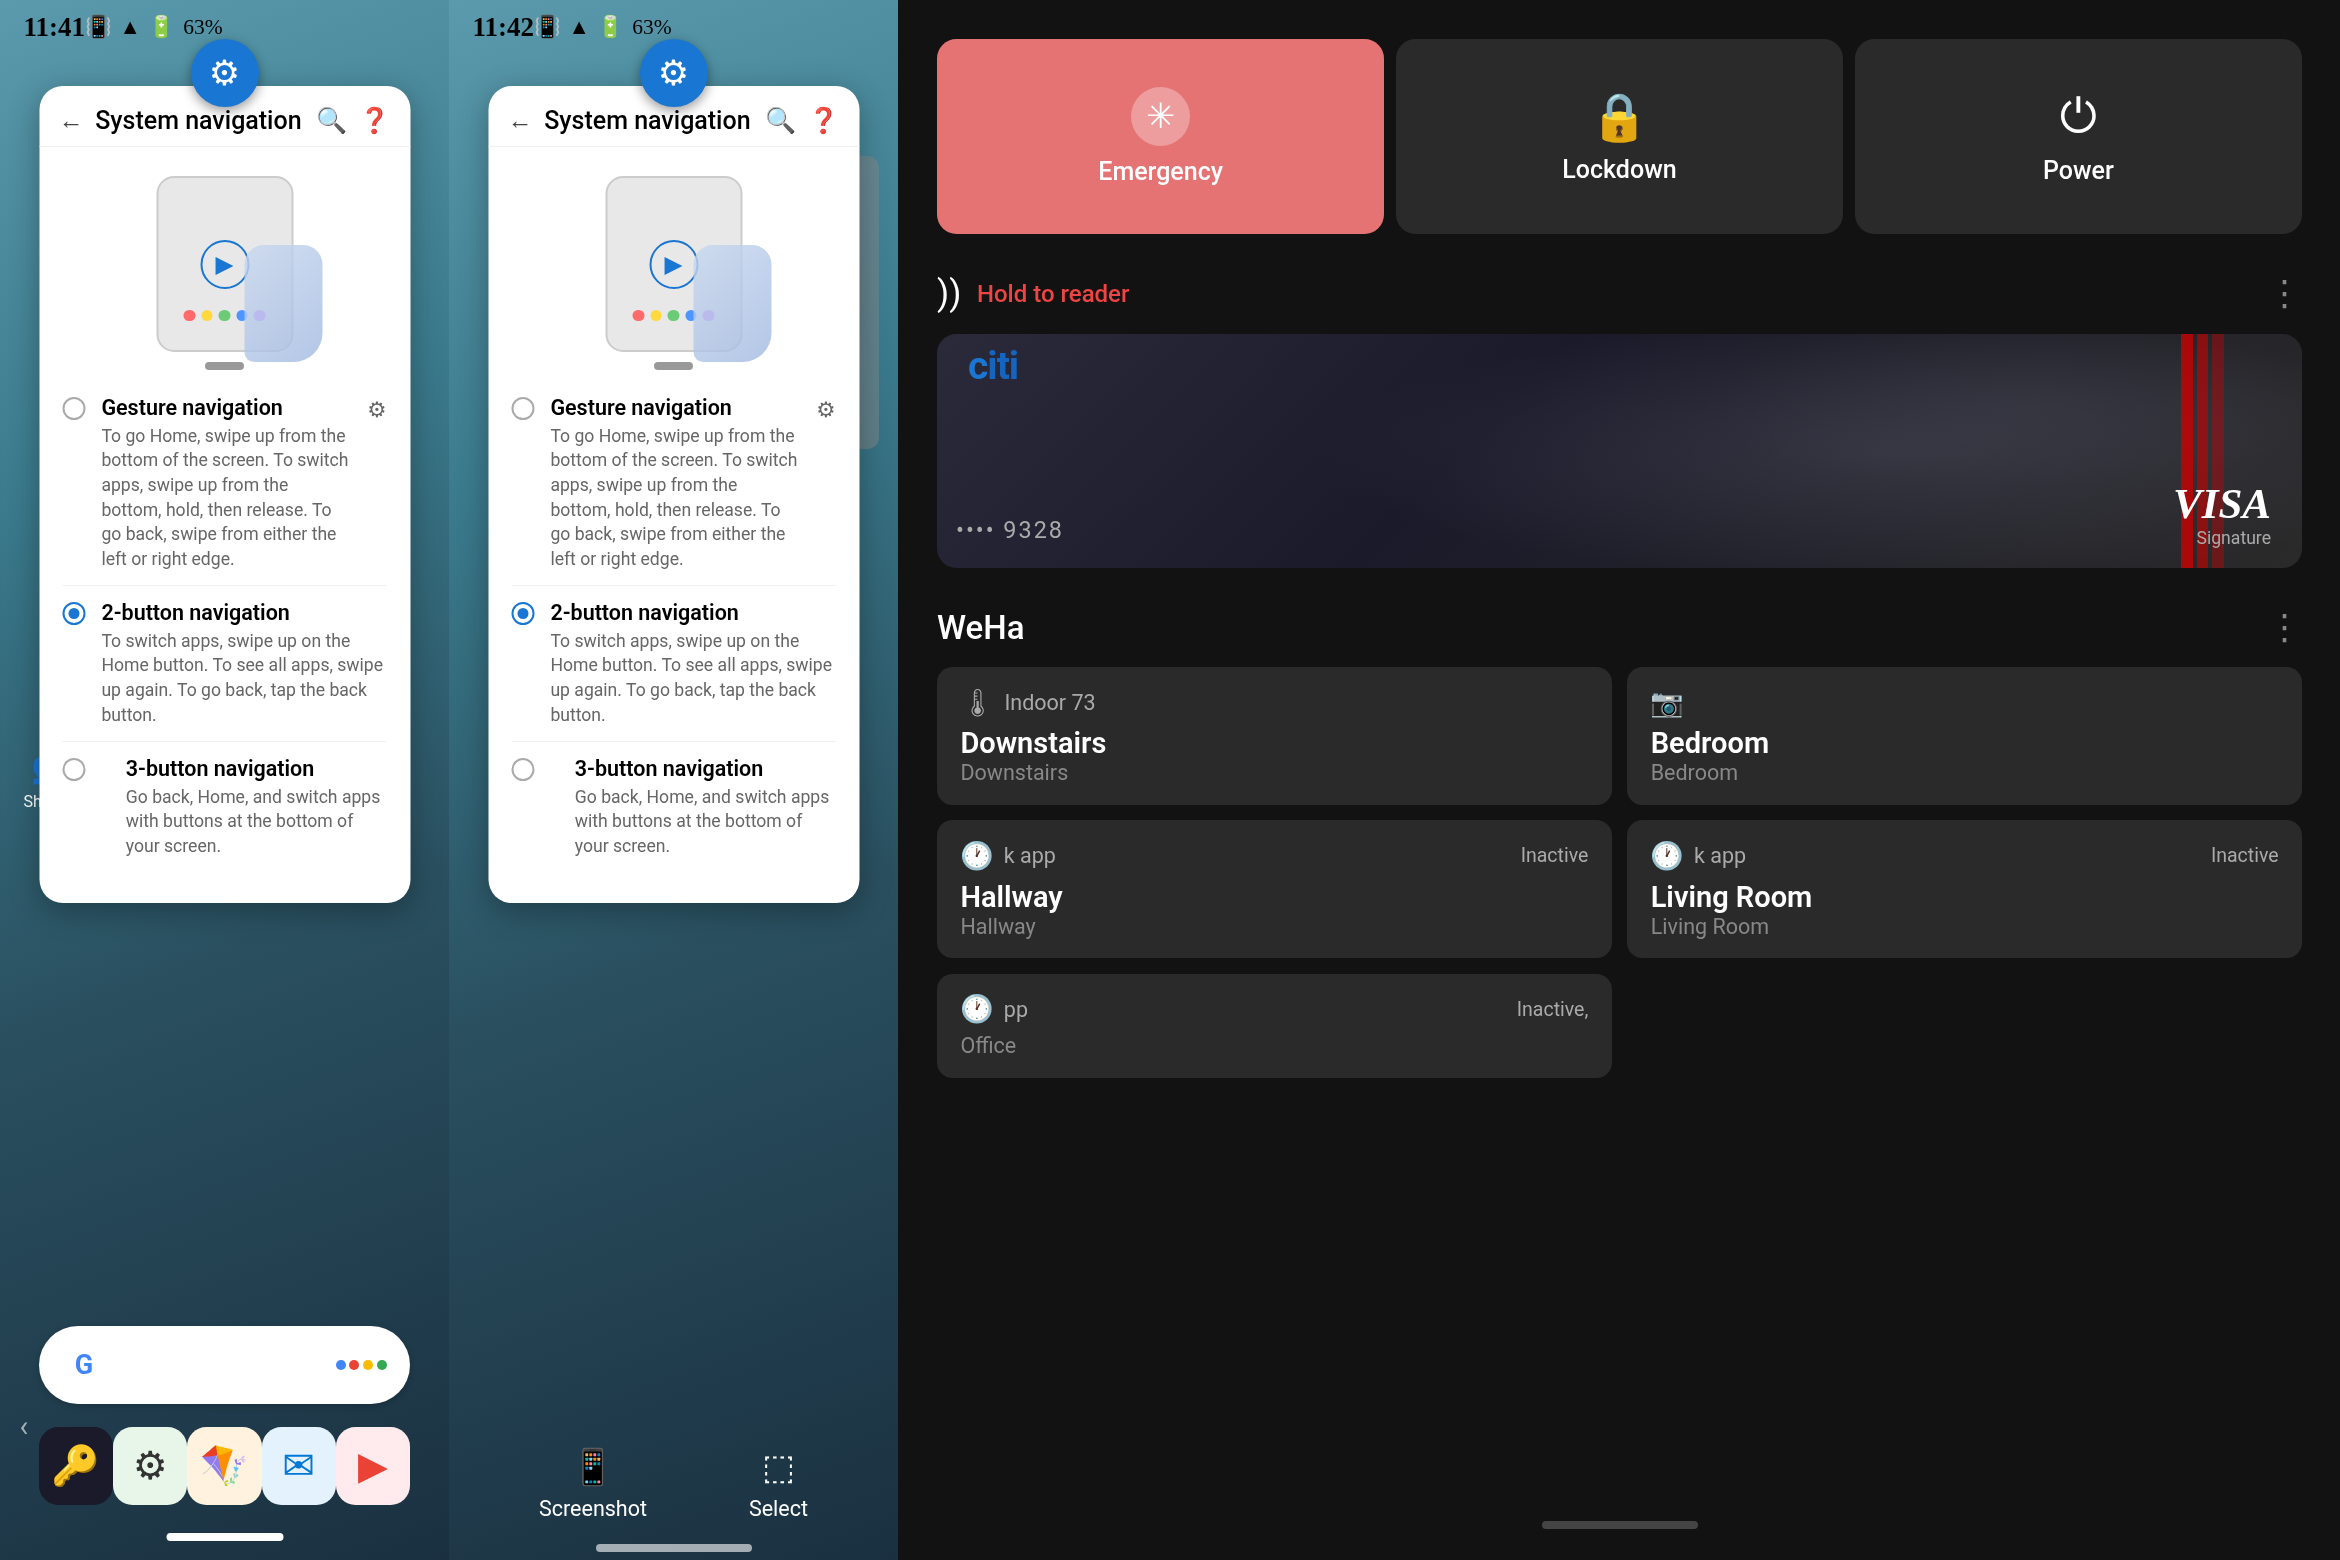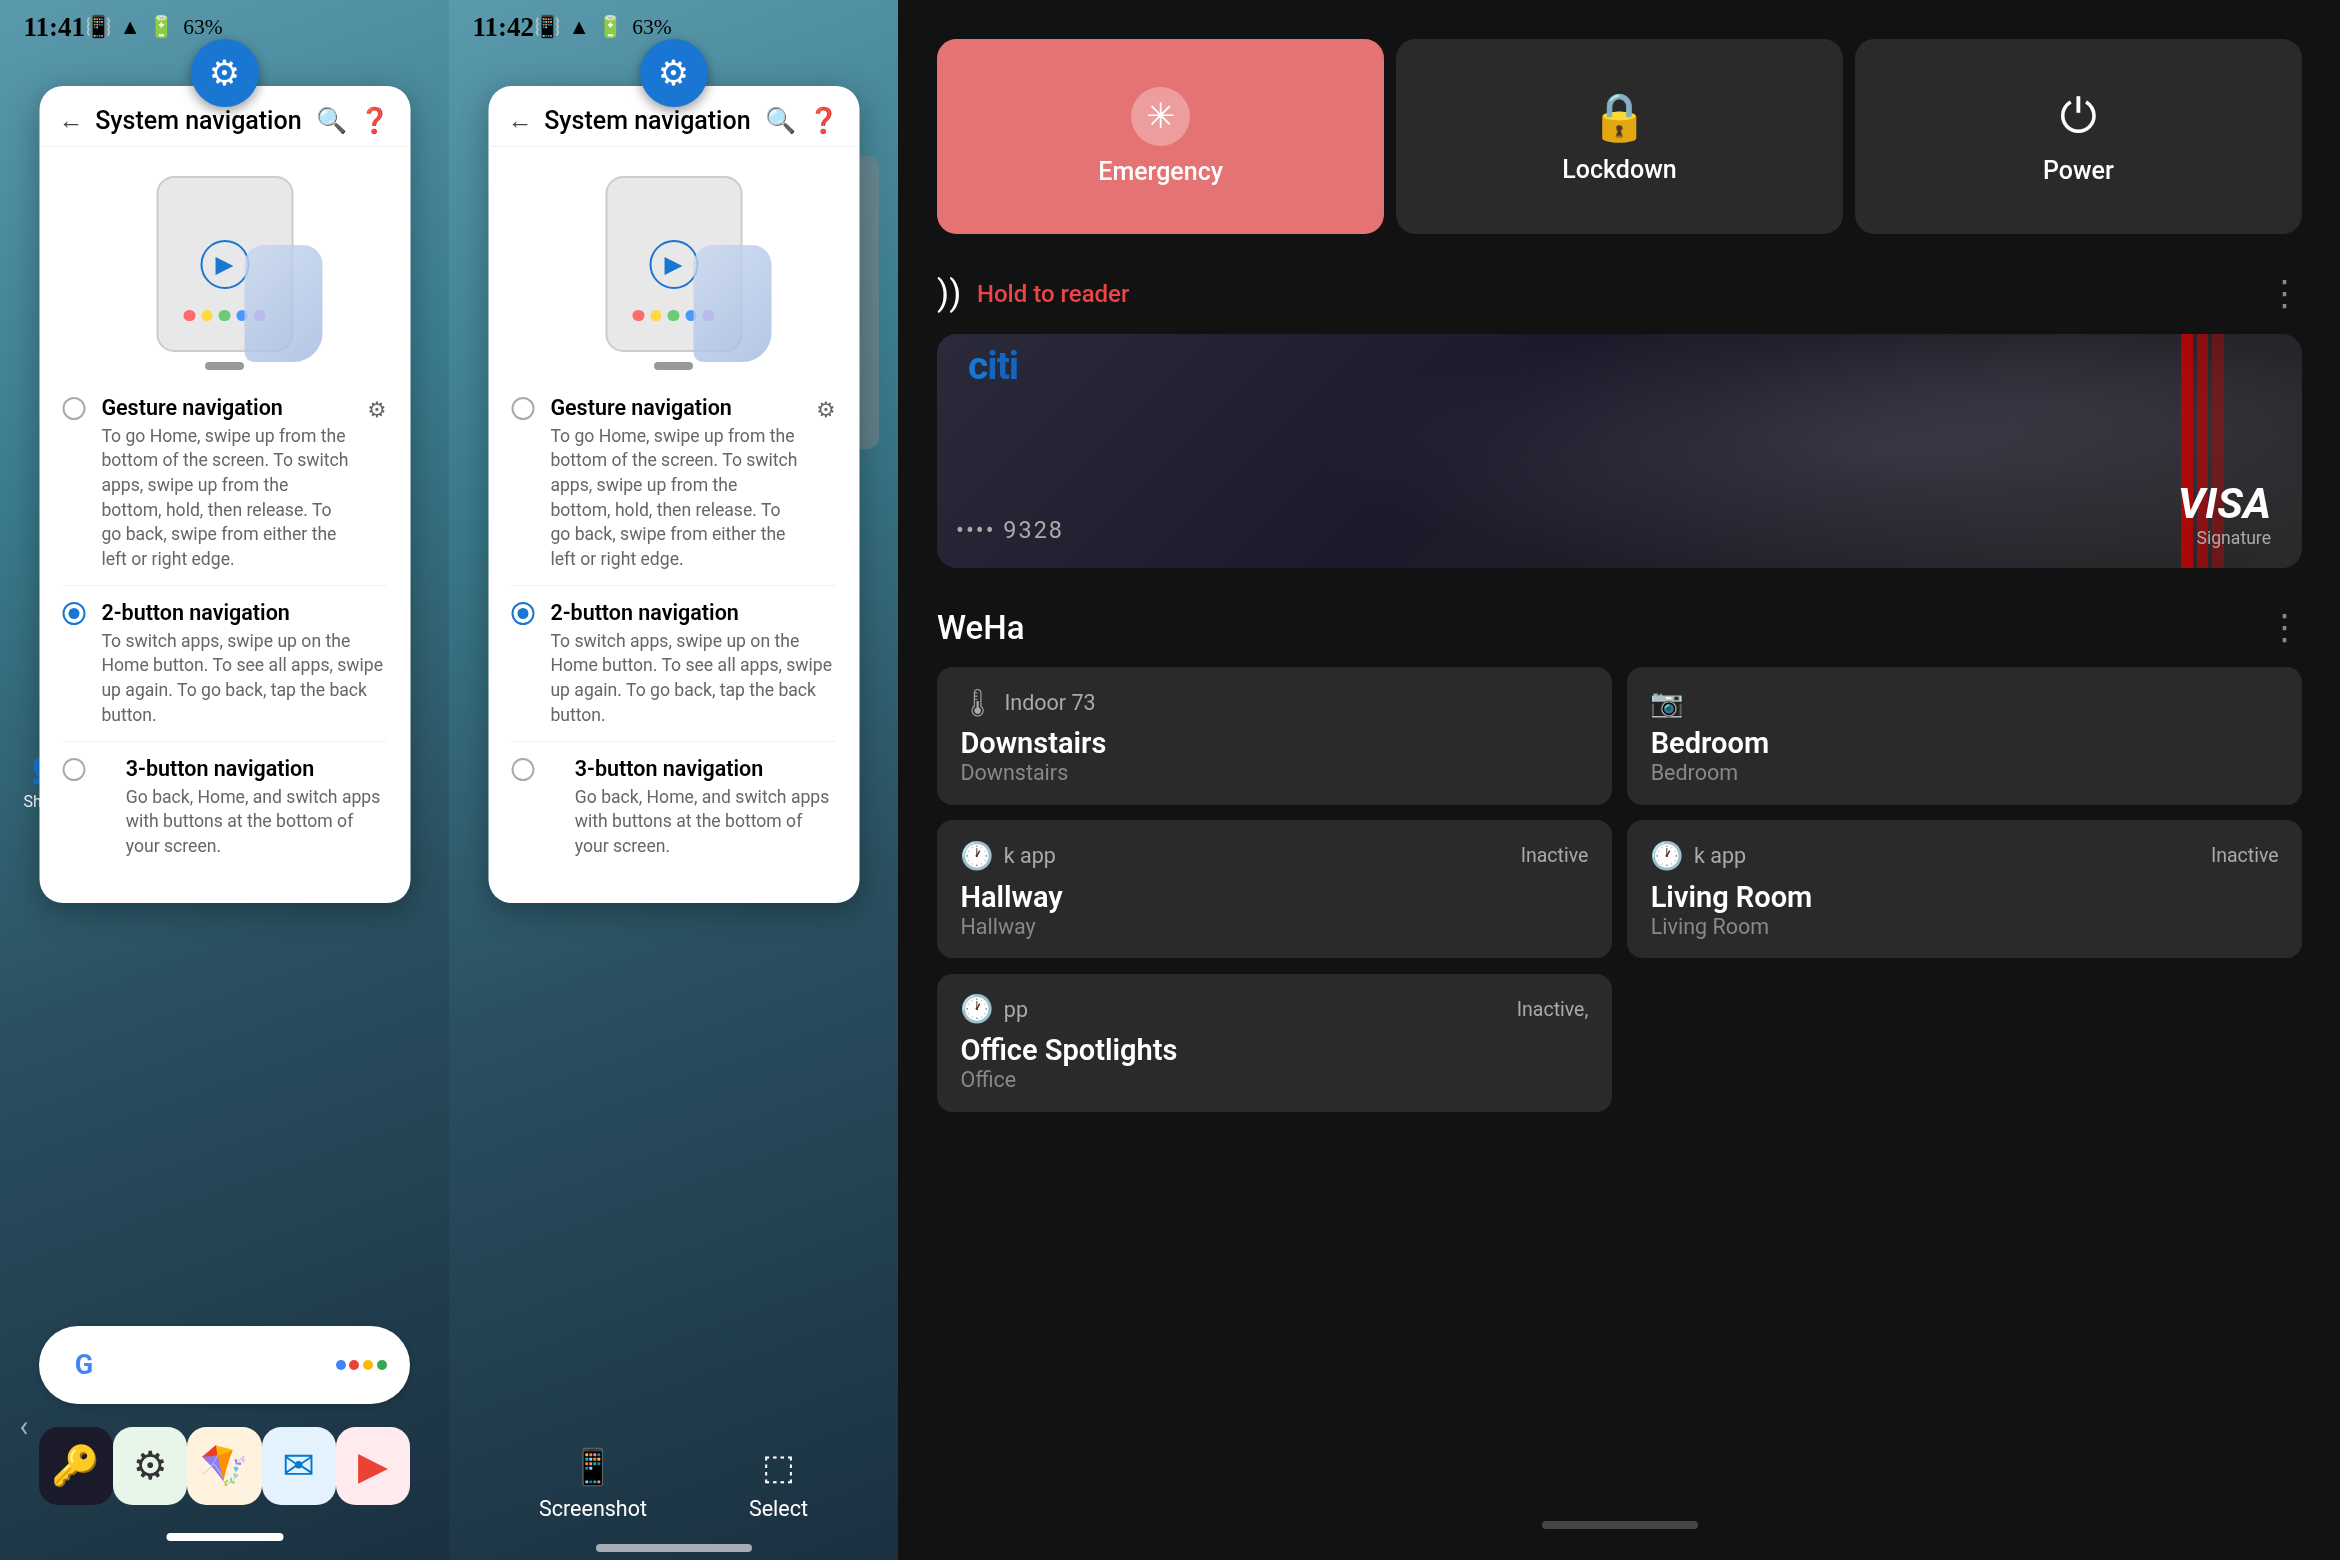--- a/index.html
+++ b/index.html
@@ -412,21 +412,21 @@
       font-size: 23.4px;
       color: #aaa;
       letter-spacing: 2px;
     }
     .visa-text {
       position: absolute;
       bottom: 19.5px;
       right: 31px;
       text-align: right;
     }
-    .visa-main { font-size: 43px; font-weight: 700; color: #fff; font-style: italic; }
+    .visa-main { font-size: 43px; font-weight: 700; color: #fff; font-style: italic; font-family: Liberation Serif, serif; }
     .visa-sub { font-size: 17.6px; color: #aaa; }
 
     
     .weha-section { padding: 19.5px 39px; }
     .section-header {
       display: flex;
       align-items: center;
       justify-content: space-between;
       margin-bottom: 19.5px;
     }
@@ -807,21 +807,20 @@
 
     <div style="margin-top:15.6px;">
       <div class="tile" style="display:inline-block;width:calc(50% - 7.8px);">
         <div class="tile-top">
           <div class="tile-icon-label">
             <span class="tile-icon">🕐</span>
             <span>pp</span>
           </div>
           <span class="tile-status">Inactive,</span>
         </div>
-        <div class="tile-name">Office Spotlights</div>
         <div class="tile-subtitle">Office</div>
       </div>
     </div>
   </div>
 
   <div style="flex:1; display:flex; align-items:flex-end; padding-bottom:15.6px; justify-content:center;">
     <div class="bottom-pill"></div>
   </div>
 </div>
 

